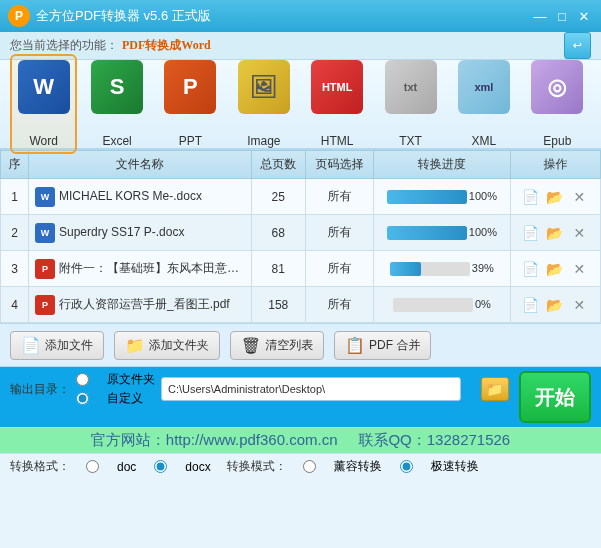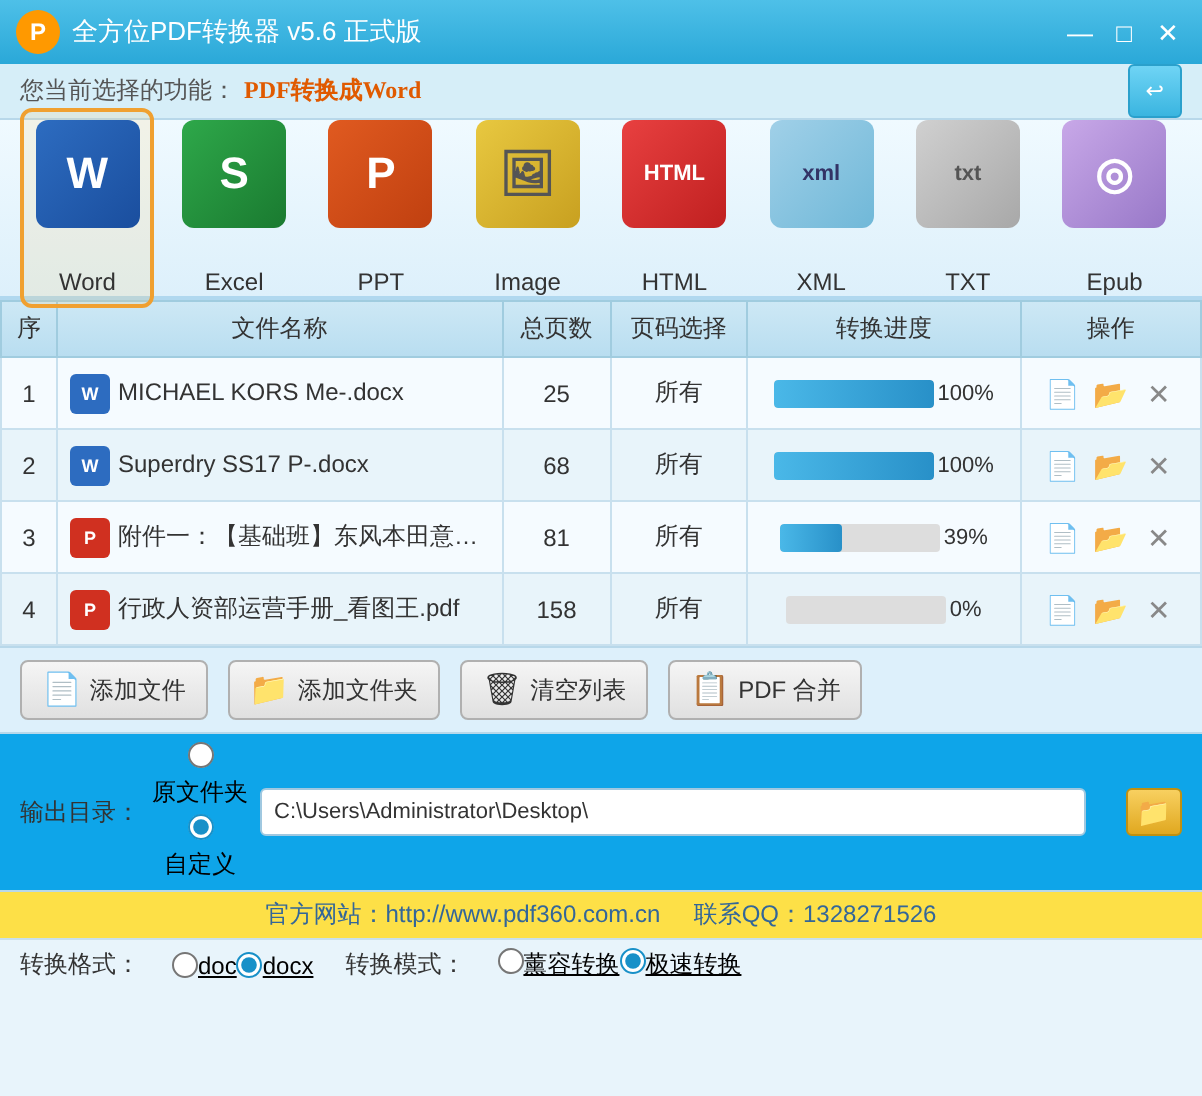--- a/index.html
+++ b/index.html
@@ -214,49 +214,49 @@
       font-size: 20px;
       font-weight: bold;
       width: 72px; height: 52px;
       display: flex; align-items: center; justify-content: center;
       cursor: pointer;
       margin-left: auto;
     }
 
     
     .footer-info {
-      background: #fde047;
+      background: #86efac;
       text-align: center;
       padding: 3px;
-      font-size: 12px;
+      font-size: 15px;
       color: #336699;
       border-top: 1px solid #b8d8ea;
     }
 
     
     .format-row {
       background: #e8f4fb;
       padding: 4px 10px;
       display: flex;
       align-items: center;
       font-size: 12px;
       gap: 16px;
       border-top: 1px solid #c8e0ee;
     }
-    .format-group { display: flex; align-items: flex-start; gap: 0; text-decoration: underline; }
+    .format-group { display: flex; align-items: center; gap: 18px; }
     .format-label { color: #333; white-space: nowrap; }
 
     
     input[type="radio"] { accent-color: #1890c8; }
 
     
     .output-radios {
       display: flex; flex-direction: column; gap: 2px;
     }
-    .output-radios .radio-row { display: flex; align-items: center; gap: 4px; font-size: 12px; flex-direction: column; }
+    .output-radios .radio-row { display: flex; align-items: center; gap: 18px; font-size: 12px; }
 
     
     .output-and-start {
       display: flex; align-items: stretch;
       background: #0ea5e9;
       padding: 4px 10px;
       gap: 10px;
     }
     .output-left { flex: 1; display: flex; flex-direction: column; gap: 4px; }
     .output-row2 { display: flex; align-items: center; gap: 6px; font-size: 12px; }
@@ -301,26 +301,26 @@
     </div>
     <div class="tool-item">
       <div class="tool-icon-box icon-image" style="font-size: 22px;">🖼</div>
       <span class="tool-label">Image</span>
     </div>
     <div class="tool-item">
       <div class="tool-icon-box icon-html" style="font-size: 11px;">HTML</div>
       <span class="tool-label">HTML</span>
     </div>
     <div class="tool-item">
+      <div class="tool-icon-box icon-txt" style="font-size: 11px;">txt</div>
+      <span class="tool-label">TXT</span>
+    </div>
+    <div class="tool-item">
       <div class="tool-icon-box icon-xml" style="font-size: 11px;">xml</div>
       <span class="tool-label">XML</span>
-    </div>
-    <div class="tool-item">
-      <div class="tool-icon-box icon-txt" style="font-size: 11px;">txt</div>
-      <span class="tool-label">TXT</span>
     </div>
     <div class="tool-item">
       <div class="tool-icon-box icon-epub" style="font-size: 22px;">◎</div>
       <span class="tool-label">Epub</span>
     </div>
   </div>
 
 <div>
   <table class="file-table">
     <thead>
@@ -426,20 +426,21 @@
           <input type="radio" name="outputDir" id="radioCustom" checked="" style="">
           <label for="radioCustom">自定义</label>
         </div>
       </div>
       <div class="output-path-box">
         <input type="text" class="path-input" value="C:\Users\Administrator\Desktop\" style="">
         <div class="folder-btn">📁</div>
       </div>
     </div>
   </div>
+  <div class="start-btn">开始</div>
 </div>
 
 <div class="footer-info">
   <span>
     <span>官方网站：http://www.pdf360.com.cn</span>
     &nbsp;&nbsp;&nbsp;
     <span>联系QQ：1328271526</span>
   </span>
 </div>
 

